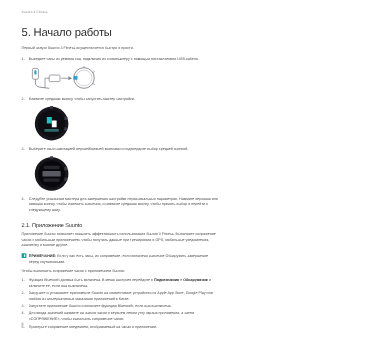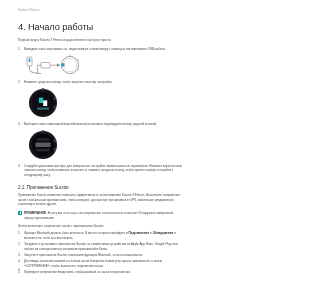--- a/index.html
+++ b/index.html
@@ -158,21 +158,21 @@
 </style>
 </head>
 <body>
 
 <div class="page">
 
   <div class="running-head">Suunto 3 Fitness</div>
 
   <div class="content">
 
-    <h1 class="chapter-title">4. Начало работы</h1>
+    <h1 class="chapter-title">5. Начало работы</h1>
 
     <p class="intro">Первый запуск Suunto 3 Fitness осуществляется быстро и просто.</p>
 
     <ol class="steps">
 
       <li>
         <span class="num">1.</span>
         <span>Выведите часы из режима сна, подключив их к компьютеру с помощью поставляемого USB-кабеля.</span>
       </li>
 

